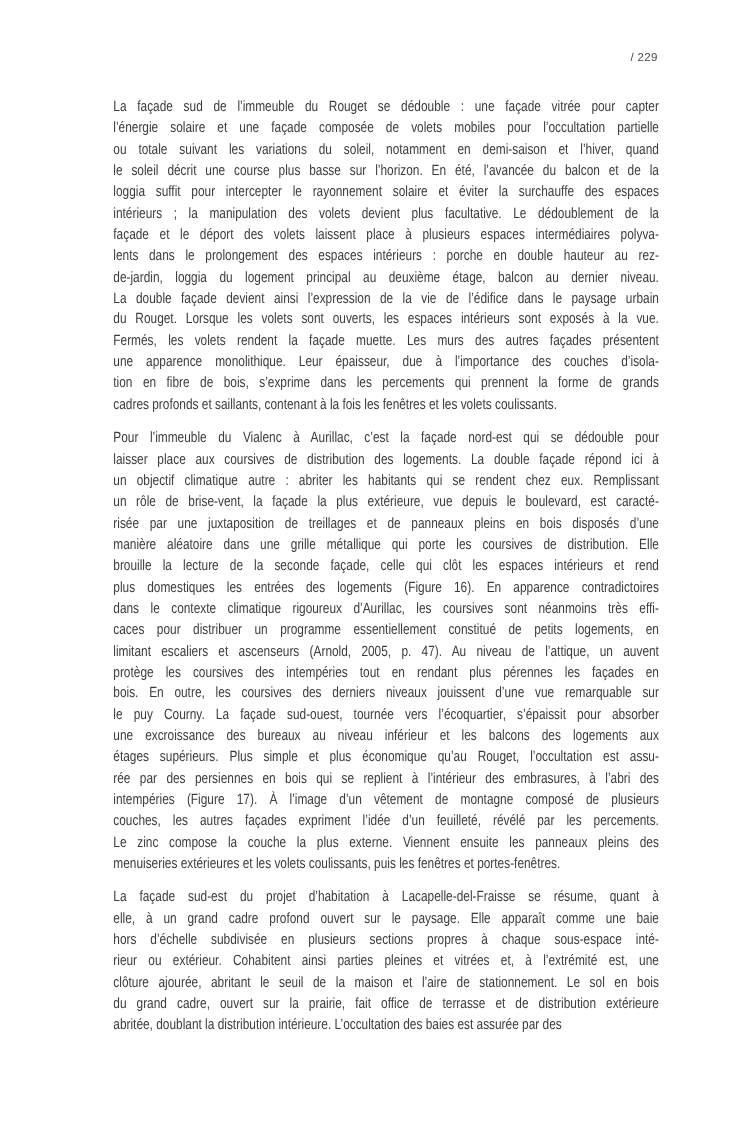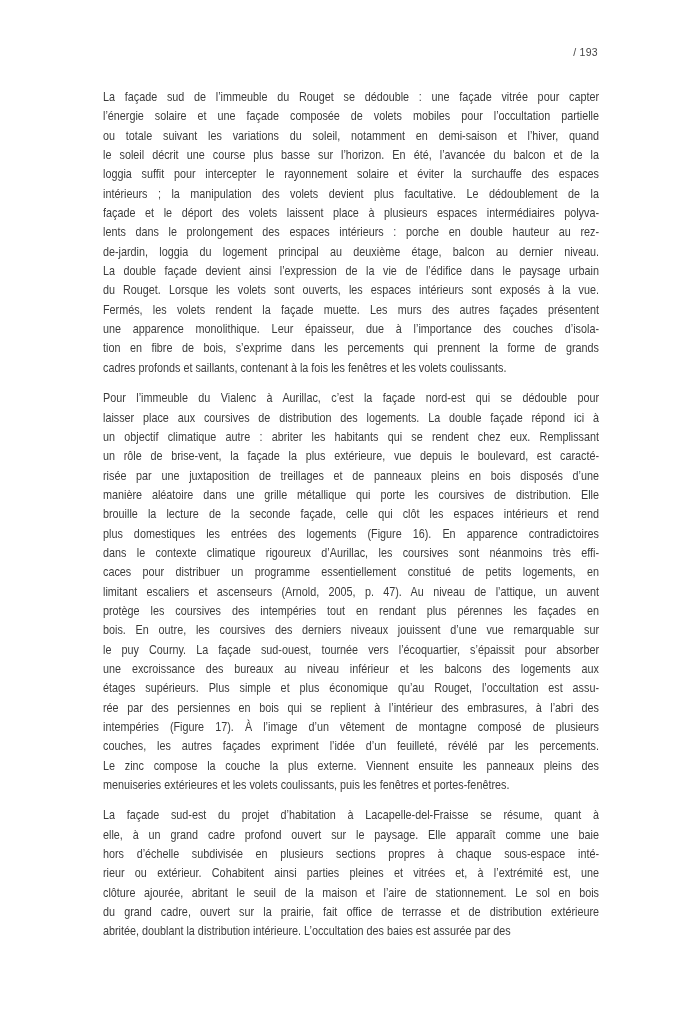--- a/index.html
+++ b/index.html
@@ -46,21 +46,21 @@
     text-align-last: justify;
   }
   .line.last {
     text-align-last: left;
   }
 </style>
 </head>
 <body>
 
 <div class="page">
-  <div class="page-number">/ 193</div>
+  <div class="page-number">/ 229</div>
   <div class="text-block">
       <div class="para">
         <div class="line">La façade sud de l’immeuble du Rouget se dédouble : une façade vitrée pour capter</div>
         <div class="line">l’énergie solaire et une façade composée de volets mobiles pour l’occultation partielle</div>
         <div class="line">ou totale suivant les variations du soleil, notamment en demi-saison et l’hiver, quand</div>
         <div class="line">le soleil décrit une course plus basse sur l’horizon. En été, l’avancée du balcon et de la</div>
         <div class="line">loggia suffit pour intercepter le rayonnement solaire et éviter la surchauffe des espaces</div>
         <div class="line">intérieurs ; la manipulation des volets devient plus facultative. Le dédoublement de la</div>
         <div class="line">façade et le déport des volets laissent place à plusieurs espaces intermédiaires polyva-</div>
         <div class="line">lents dans le prolongement des espaces intérieurs : porche en double hauteur au rez-</div>

